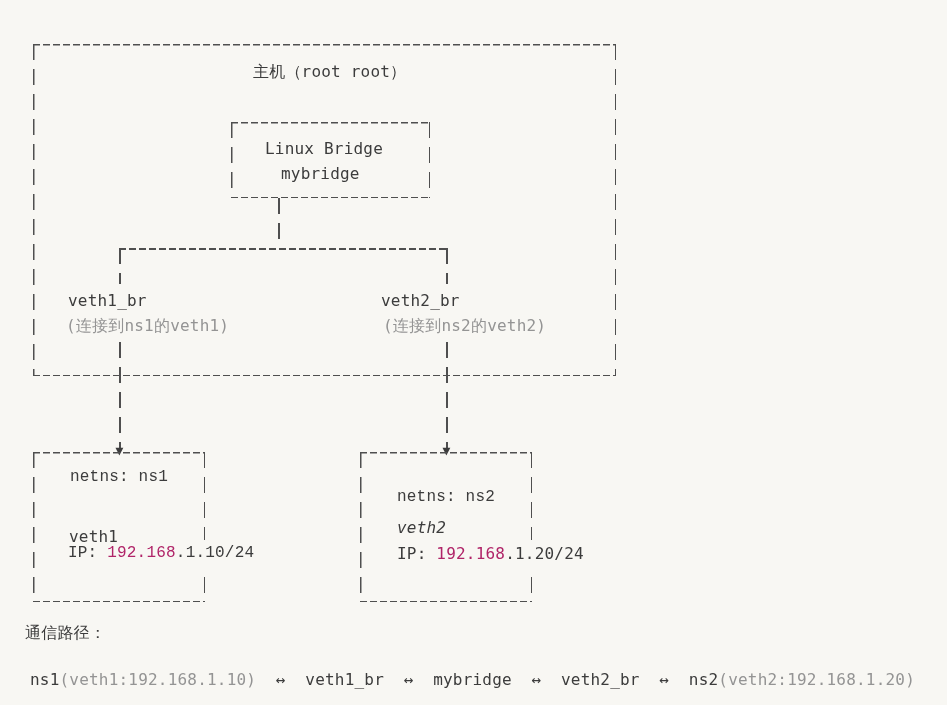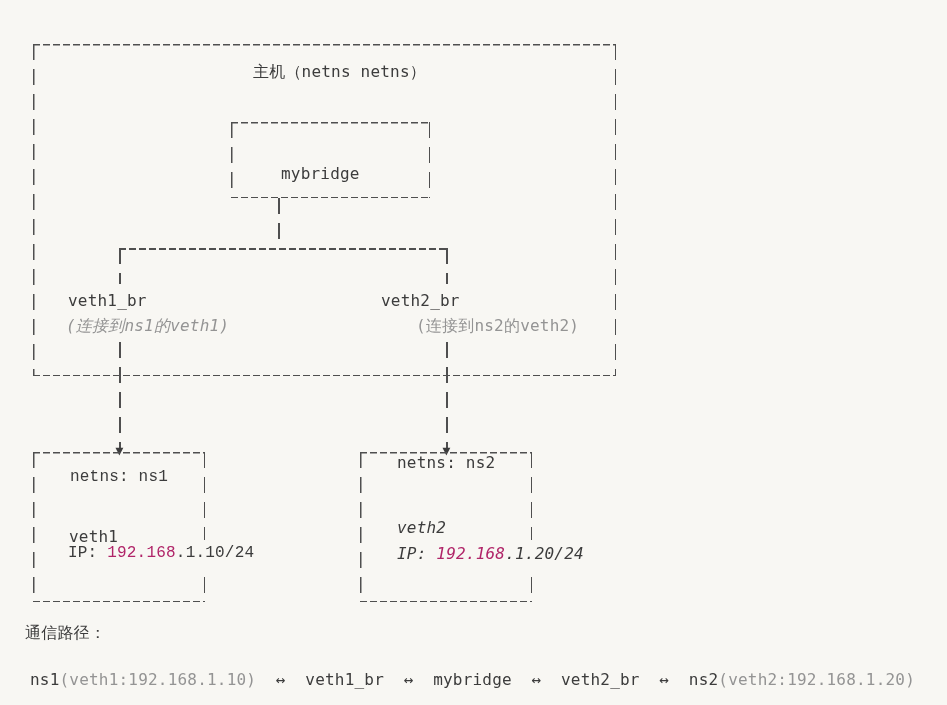--- a/index.html
+++ b/index.html
@@ -49,50 +49,51 @@
     position:absolute;width:15px;text-align:center;
     font-size:13px;line-height:14px;color:var(--text);
   }
 </style>
 </head>
 <body>
 
 <div id="canvas">
 
   <div class="dashedbox" style="left:33px;top:44px;width:583px;height:332px;"></div>
-  <div class="t" style="left:253px;top:59px;">主机（netns netns）</div>
+  <div class="t" style="left:253px;top:59px;">主机（root root）</div>
 
   <div class="dashedbox" style="left:231px;top:122px;width:199px;height:76px;"></div>
+  <div class="t" style="left:265px;top:136px;">Linux Bridge</div>
   <div class="t" style="left:281px;top:161px;">mybridge</div>
 
   <div class="vline" style="left:278px;top:198px;height:50px;"></div>
   <div class="hline" style="left:119px;top:248px;width:328px;"></div>
 
   <div class="vline" style="left:119px;top:248px;height:36px;"></div>
   <div class="vline" style="left:119px;top:342px;height:108px;"></div>
   <div class="t" style="left:68px;top:288px;">veth1_br</div>
-  <div class="t muted" style="left:66px;top:313px;font-style:italic;">(连接到ns1的veth1)</div>
+  <div class="t muted" style="left:66px;top:313px;">(连接到ns1的veth1)</div>
   <div class="arr" style="left:112px;top:444px;">▼</div>
 
   <div class="vline" style="left:446px;top:248px;height:36px;"></div>
   <div class="vline" style="left:446px;top:342px;height:108px;"></div>
   <div class="t" style="left:381px;top:288px;">veth2_br</div>
-  <div class="t muted" style="left:383px;top:313px;margin-left:33px;">(连接到ns2的veth2)</div>
+  <div class="t muted" style="left:383px;top:313px;">(连接到ns2的veth2)</div>
   <div class="arr" style="left:439px;top:444px;">▼</div>
 
   <div class="dashedbox" style="left:33px;top:452px;width:172px;height:150px;">
     <div class="gap" style="top:88px;right:-1px;width:4px;height:28px;"></div>
   </div>
   <div class="t" style="left:70px;top:465px;font-family:Liberation Mono, monospace;">netns: ns1</div>
   <div class="t" style="left:69px;top:524px;">veth1</div>
   <div class="t" style="left:68px;top:541px;font-family:Liberation Mono, monospace;"><span>IP: </span><span class="seg-num">192.168</span><span>.1.10/24</span></div>
 
   <div class="dashedbox" style="left:360px;top:452px;width:172px;height:150px;">
     <div class="gap" style="top:88px;right:-1px;width:4px;height:28px;"></div>
   </div>
-  <div class="t" style="left:397px;top:450px;">netns: ns2</div>
+  <div class="t" style="left:397px;top:485px;font-family:Liberation Mono, monospace;">netns: ns2</div>
   <div class="t" style="left:397px;top:515px;font-style:italic;">veth2</div>
-  <div class="t" style="left:397px;top:541px;font-style:italic;"><span>IP: </span><span class="seg-num">192.168</span><span>.1.20/24</span></div>
+  <div class="t" style="left:397px;top:541px;"><span>IP: </span><span class="seg-num">192.168</span><span>.1.20/24</span></div>
 
   <div class="t" style="left:25px;top:620px;">通信路径：</div>
   <div class="t" style="left:30px;top:667px;"><span>ns1</span><span class="seg-muted">(veth1:192.168.1.10)</span><span>  ↔  </span><span>veth1_br</span><span>  ↔  </span><span>mybridge</span><span>  ↔  </span><span>veth2_br</span><span>  ↔  </span><span>ns2</span><span class="seg-muted">(veth2:192.168.1.20)</span></div>
 
 </div>
 
 </body></html>

